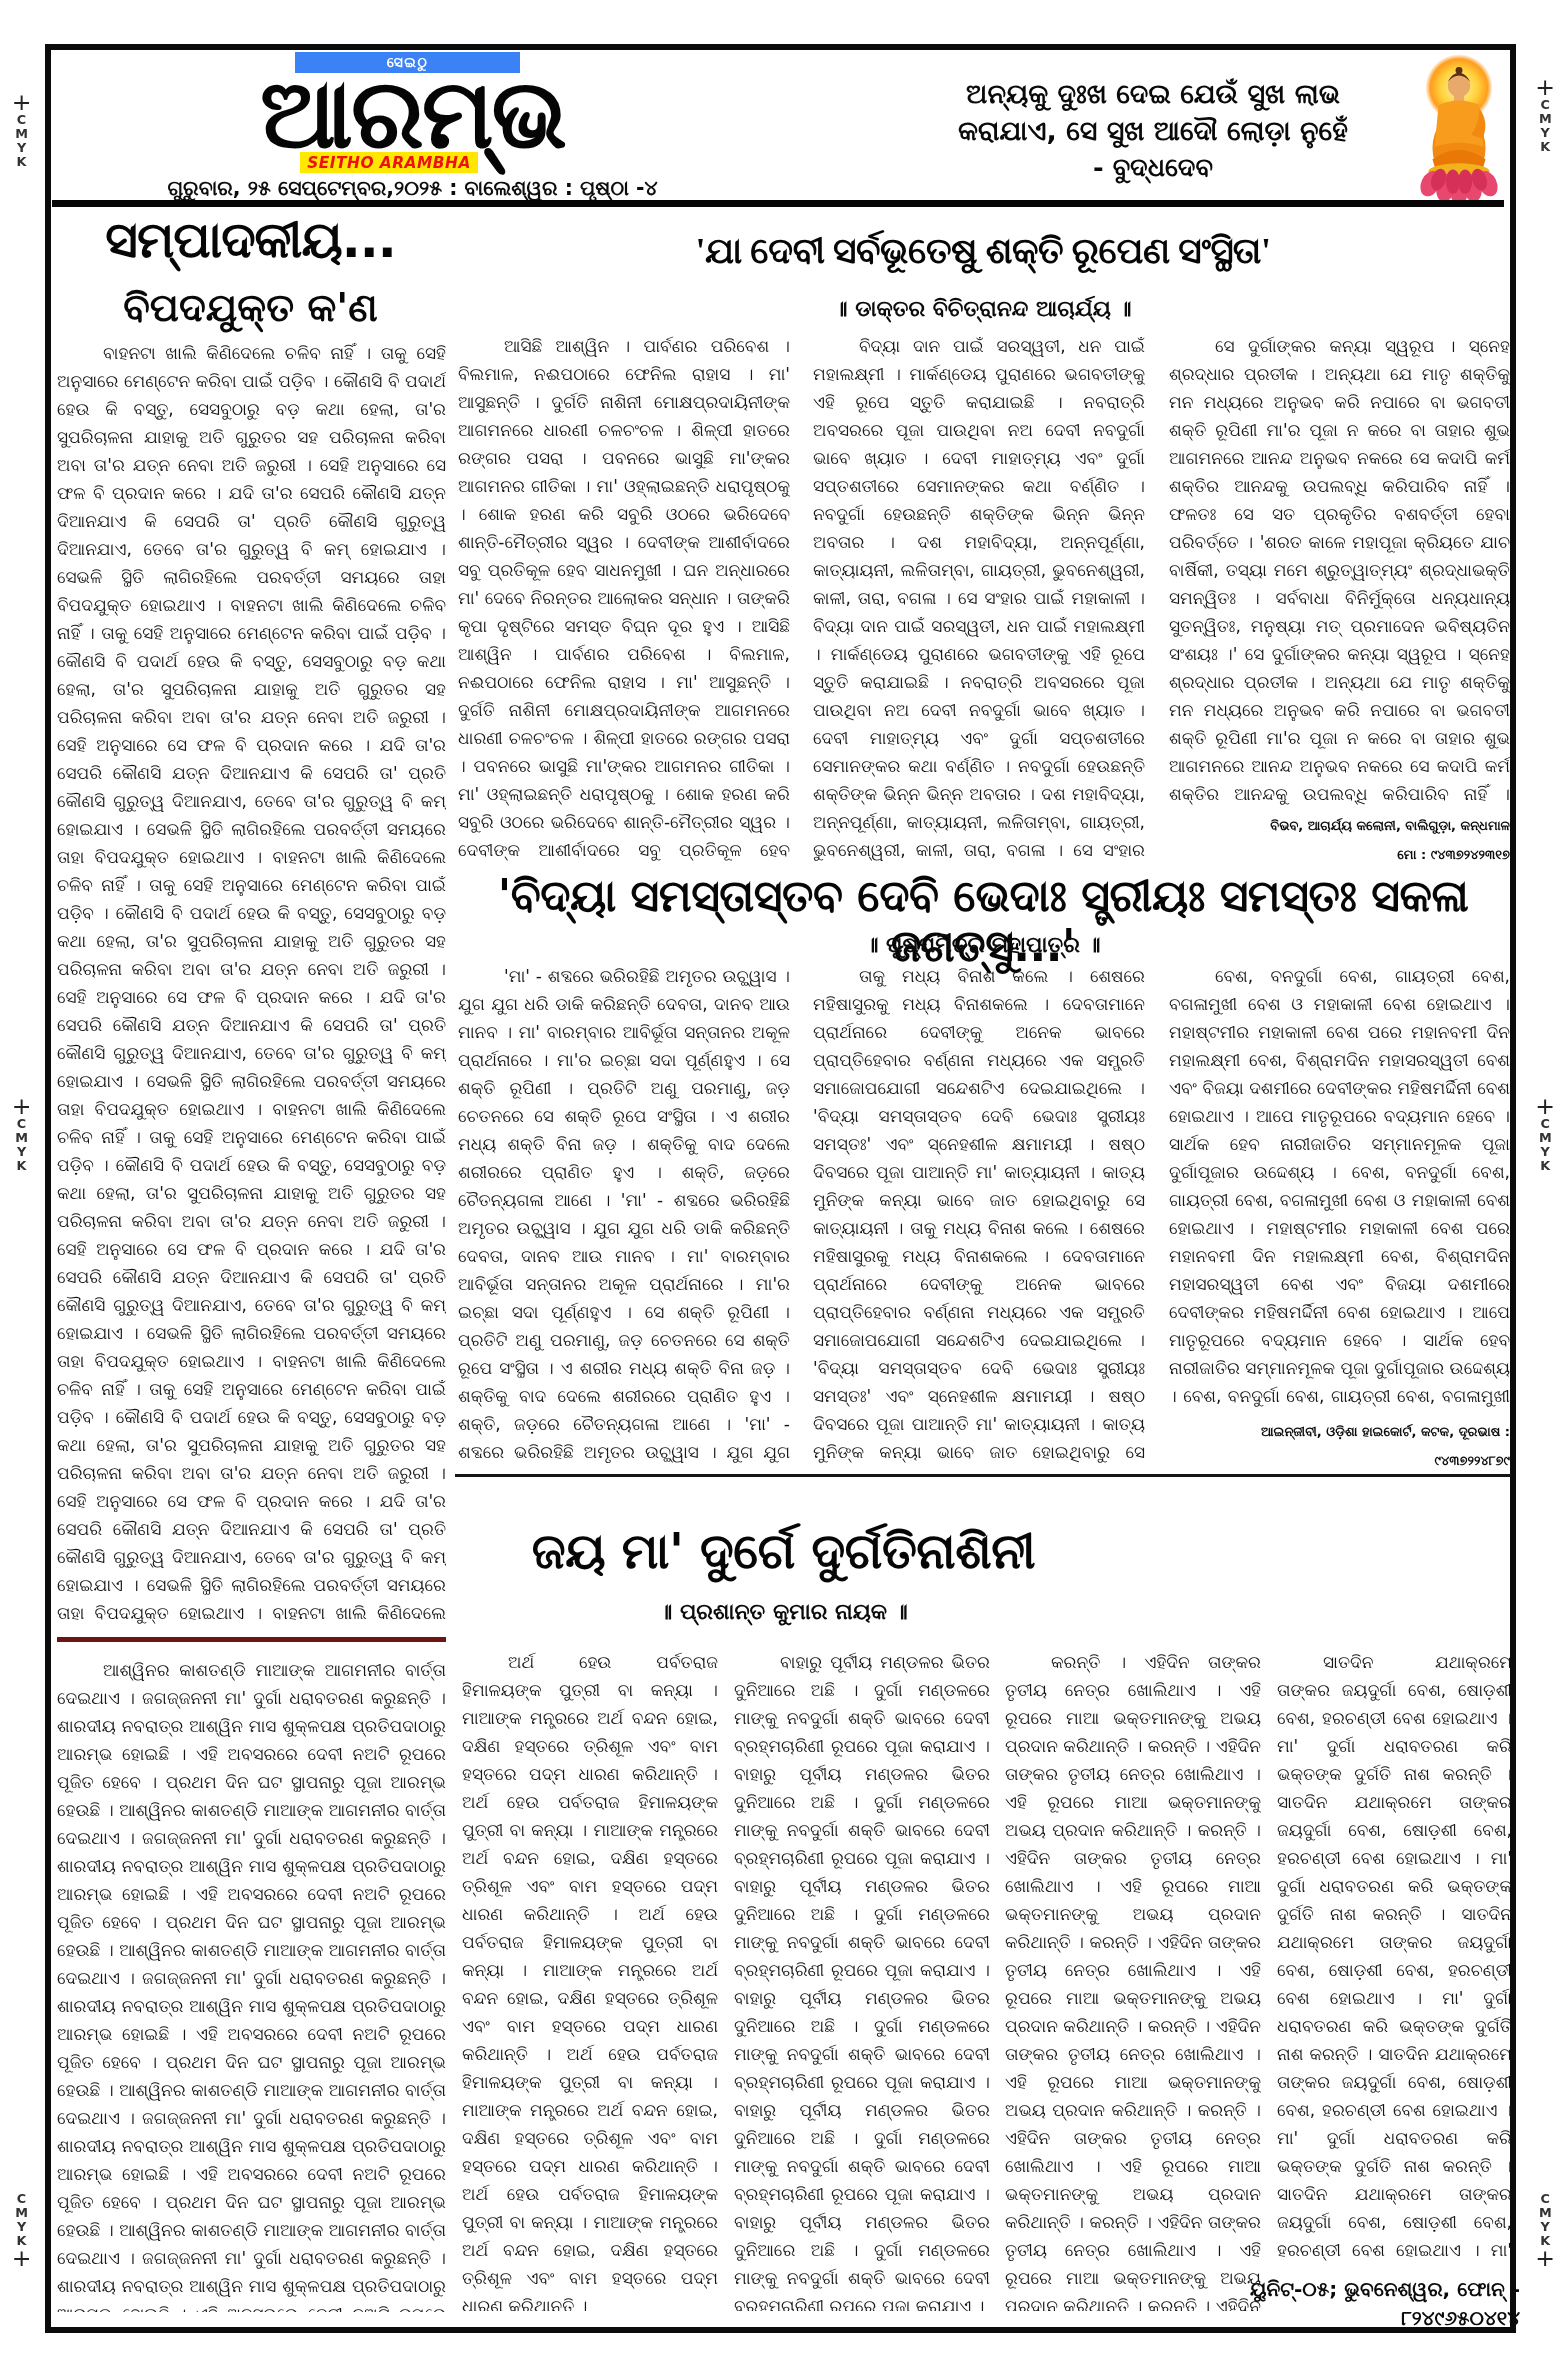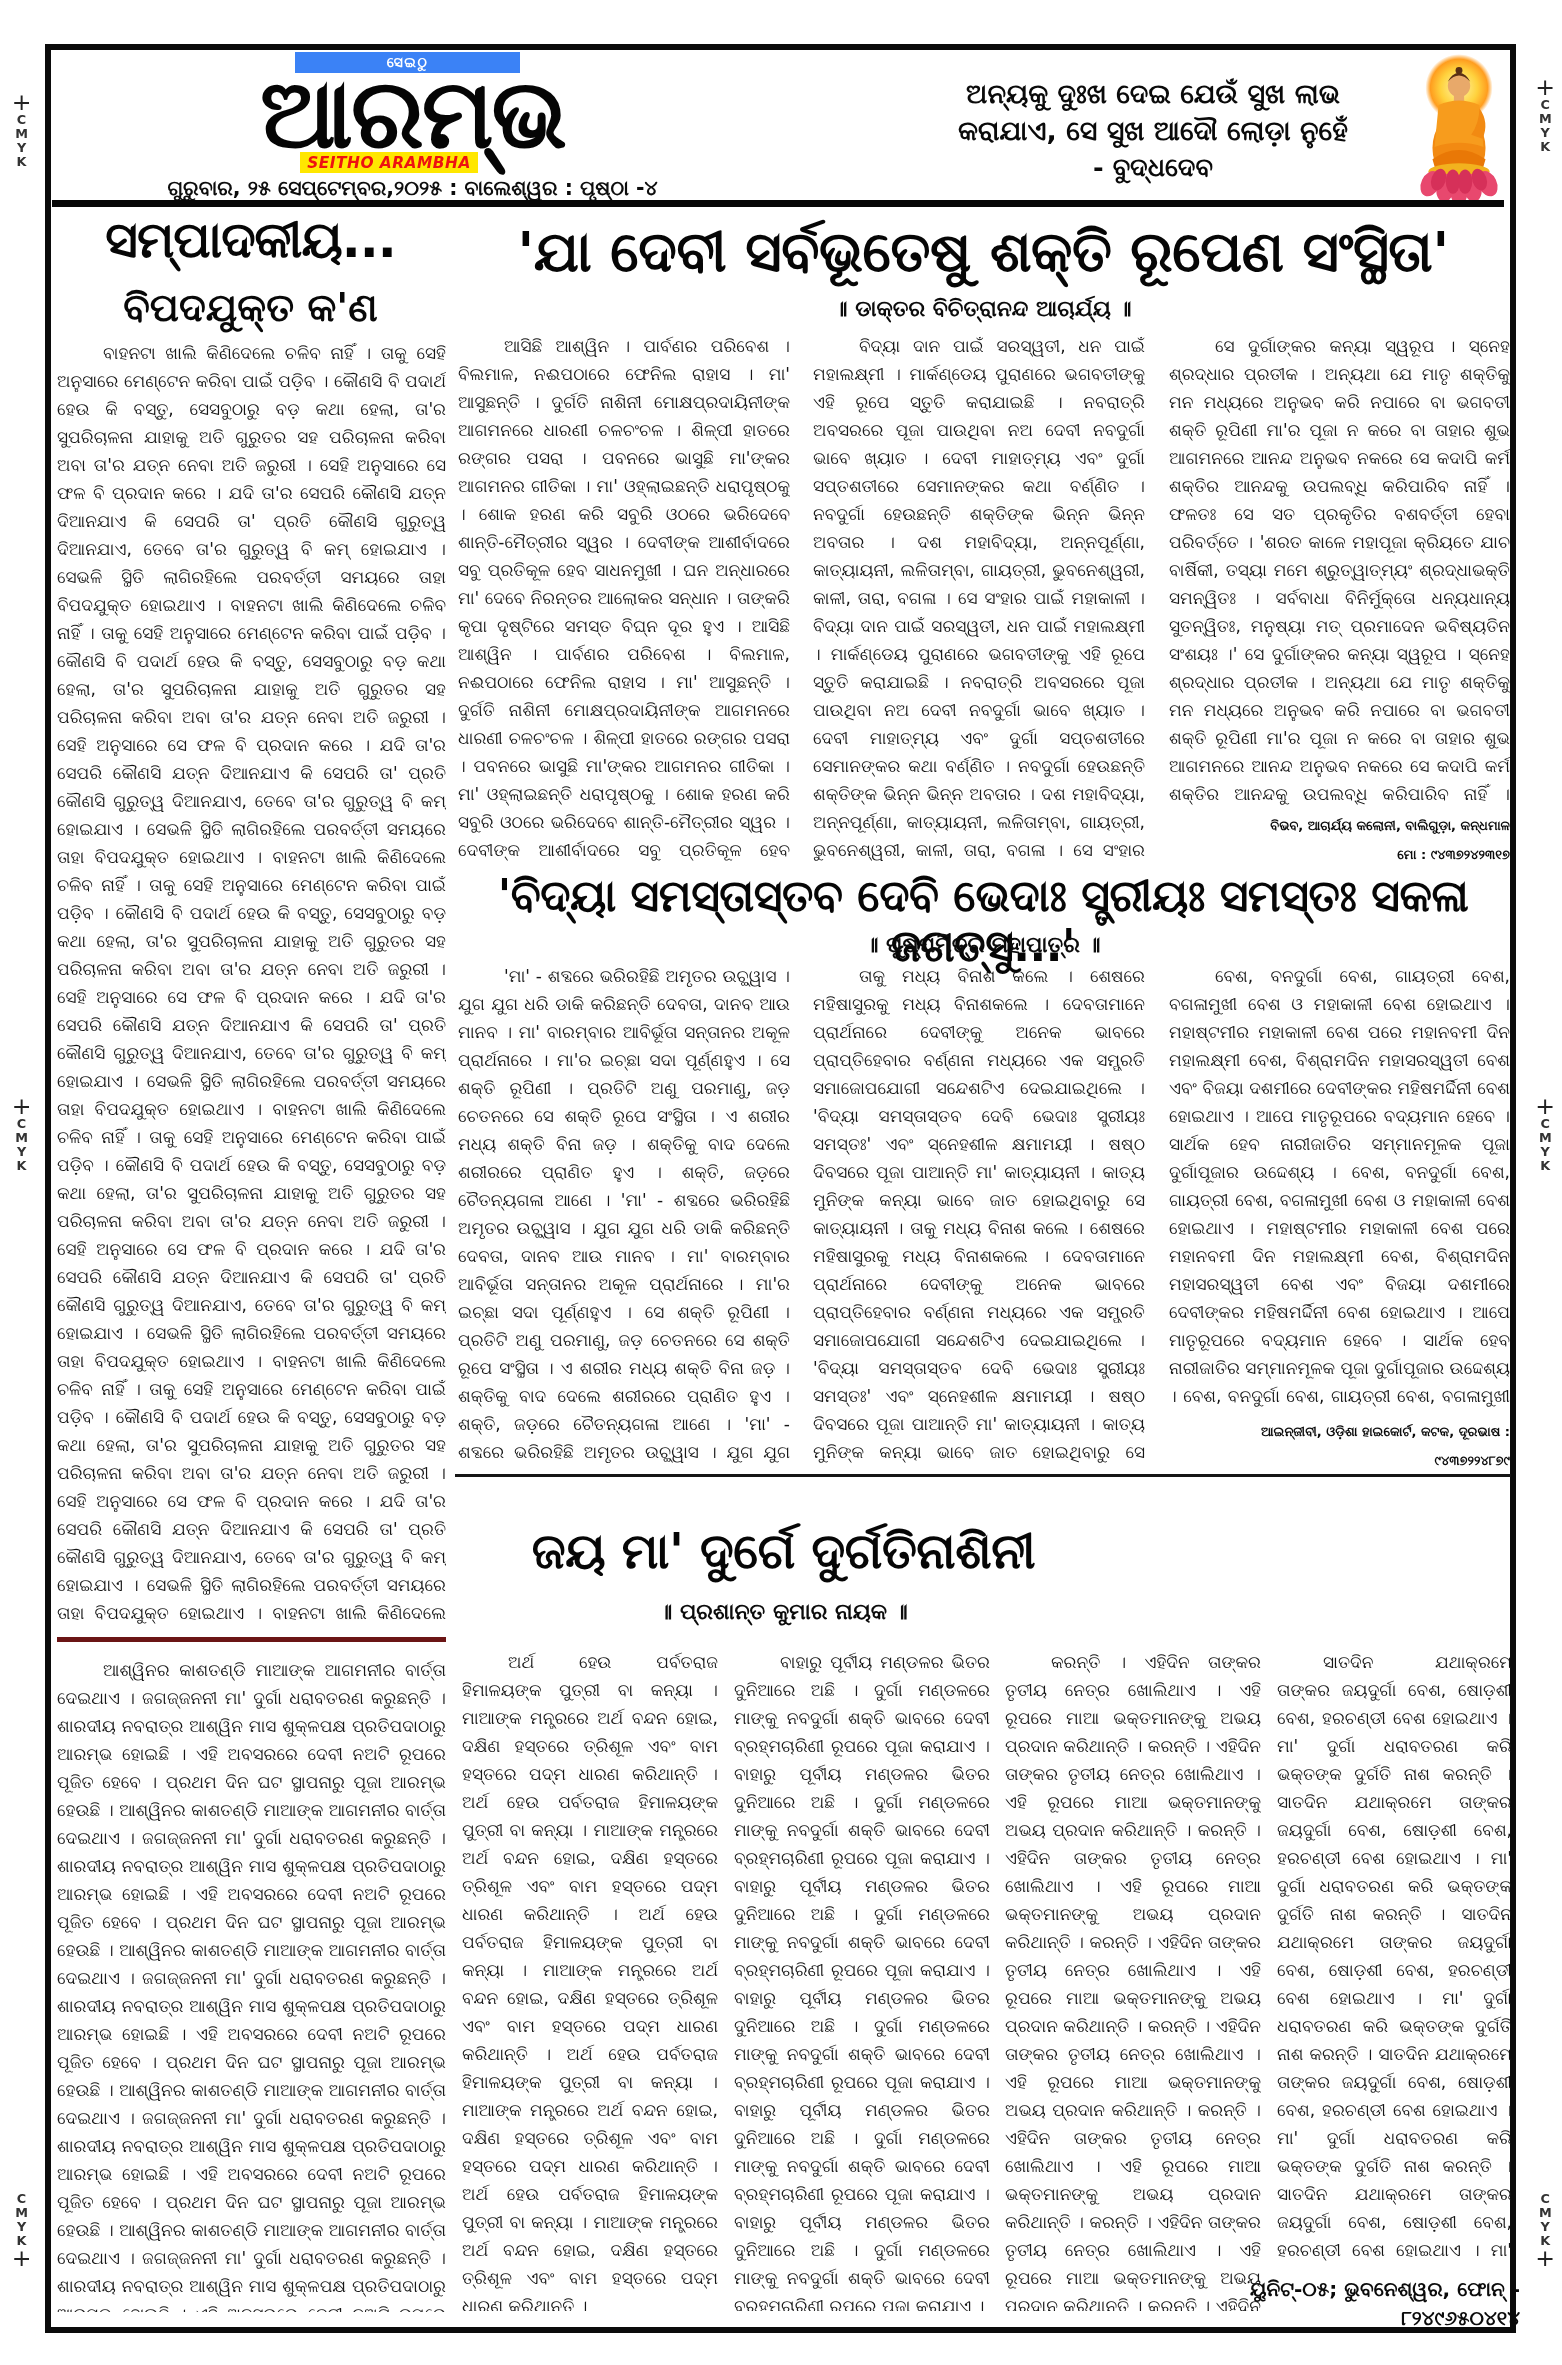--- a/index.html
+++ b/index.html
@@ -23,21 +23,21 @@
   .dateline{left:164px;top:176px;width:497px;text-align:center;font-size:20.5px;font-weight:700;color:#0d0d0d;}
   
   .quote-box{left:902px;top:75px;width:502px;text-align:center;font-weight:800;color:#0a0a0a;}
   .quote-line{font-size:27px;line-height:37px;}
   .quote-attr{font-size:25.6px;line-height:36px;}
   
   .kicker{left:53px;top:214px;width:395px;text-align:center;font-size:50px;line-height:53px;
           font-weight:900;letter-spacing:-1px;color:#060606;}
   .ed-title{left:53px;top:285px;width:395px;text-align:center;font-size:39px;font-weight:800;color:#080808;}
   .headline{text-align:center;font-weight:900;color:#060606;letter-spacing:-0.5px;}
-  .h1{left:455px;top:225px;width:1056px;font-size:56px;line-height:53px;}
+  .h1{left:455px;top:225px;width:1056px;font-size:36px;line-height:53px;font-family:Liberation Serif, serif;}
   .h2{left:455px;top:871px;width:1056px;font-size:44px;line-height:50px;}
   .h3{left:56px;top:1525px;width:1455px;font-size:49px;line-height:54px;}
   .byline{text-align:center;font-size:22px;font-weight:700;color:#0c0c0c;}
   .b1{left:455px;top:296px;width:1056px;}
   .b2{left:455px;top:932px;width:1056px;}
   .b3{left:56px;top:1599px;width:1455px;}
   
   .coltext{font-size:17px;line-height:28px;text-align:justify;text-indent:46px;
            overflow:hidden;color:#161616;word-break:break-word;}
   .sig{text-align:right;font-size:13px;line-height:29px;font-weight:700;color:#0b0b0b;}

